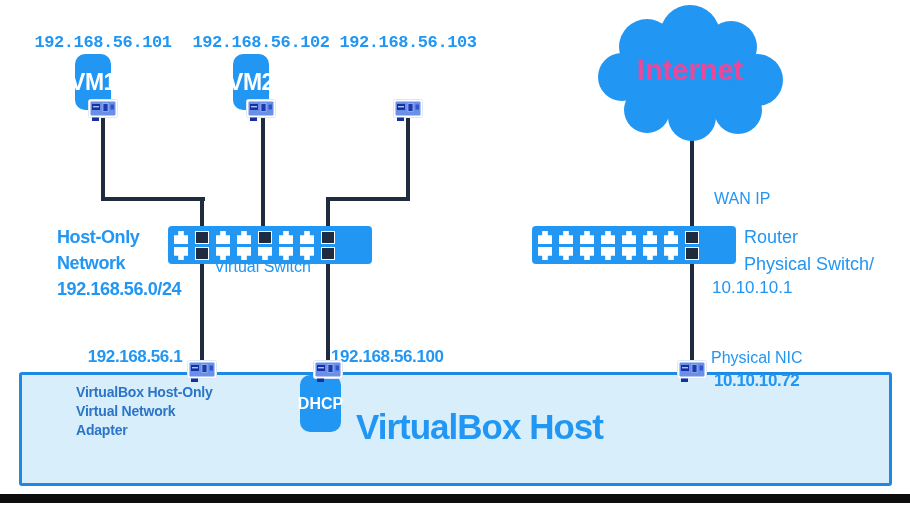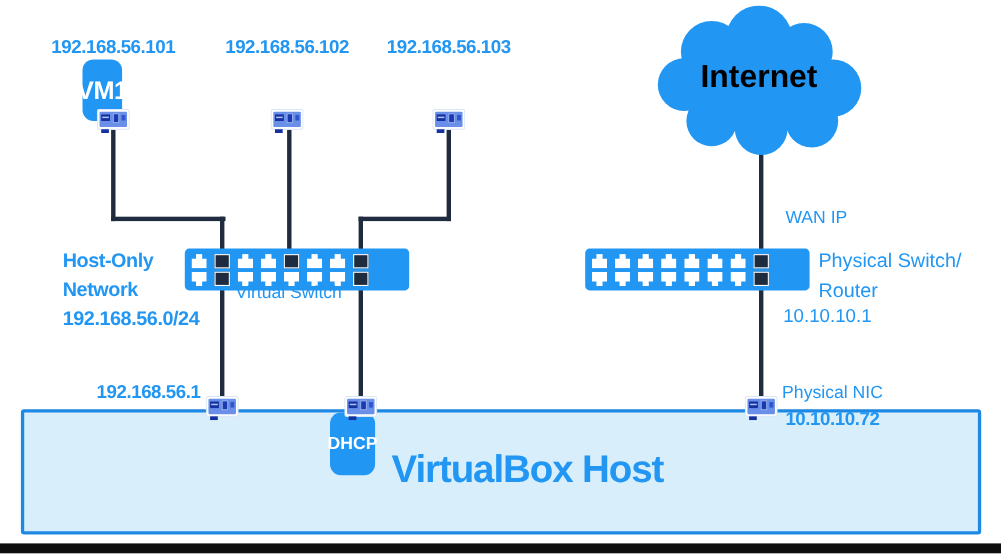--- a/index.html
+++ b/index.html
@@ -12,40 +12,40 @@
   *{margin:0;padding:0;box-sizing:border-box;}
   body{background:#ffffff;font-family:"Liberation Sans",sans-serif;}
   .canvas{position:relative;width:910px;height:506px;background:#ffffff;overflow:hidden;}
 
   .blue-box{position:absolute;background:var(--primary);border-radius:10px;color:#fff;
     font-weight:bold;display:flex;align-items:center;justify-content:center;}
   .vm{width:36px;height:56px;top:54px;font-size:23px;letter-spacing:-0.5px;}
 
   .ip-label{position:absolute;color:var(--primary);font-weight:bold;font-size:17px;
     letter-spacing:-0.4px;white-space:nowrap;}
-  .vm-ip{top:33px;width:140px;text-align:center;}
+  .vm-ip{top:33px;width:140px;text-align:center;font-family:Liberation Mono, monospace;}
 
   .cable{position:absolute;background:var(--cable);}
 
   .switch{position:absolute;width:204px;height:38px;background:var(--primary);
     border-radius:4px;padding:5px 0 0 6px;display:flex;flex-direction:column;gap:3px;}
   .port-row{display:flex;gap:7px;height:13px;}
   .port{width:14px;height:13px;background:#ffffff;flex:0 0 auto;}
   .port.top{clip-path:polygon(0% 32%,30% 32%,30% 0%,70% 0%,70% 32%,100% 32%,100% 100%,0% 100%);}
   .port.bottom{clip-path:polygon(0% 0%,100% 0%,100% 68%,70% 68%,70% 100%,30% 100%,30% 68%,0% 68%);}
   .port.connected{background:var(--cable);clip-path:none;border:1px solid #ffffff;}
 
   .label-blue{position:absolute;color:var(--primary);font-weight:normal;white-space:nowrap;}
 
   .hon-block{position:absolute;left:45px;top:224px;color:var(--primary);font-weight:bold;
     font-size:18px;line-height:26px;letter-spacing:-0.4px;margin-left:12px;}
 
   .cloud-wrap{position:absolute;left:595px;top:5px;width:190px;height:138px;}
   .cloud-label{position:absolute;left:595px;top:5px;width:190px;height:130px;display:flex;
-    align-items:center;justify-content:center;color:#000000;font-weight:bold;font-size:29px;}
+    align-items:center;justify-content:center;color:#ec4899;font-weight:bold;font-size:29px;}
 
   .host-box{position:absolute;left:19px;top:372px;width:873px;height:114px;
     background:var(--host-fill);border:3px solid var(--host-border);border-radius:3px;}
 
   .adapter-text{position:absolute;left:76px;top:383px;color:var(--inner-text);
     font-weight:bold;font-size:14px;line-height:19px;letter-spacing:-0.2px;}
 
   .dhcp{left:300px;top:375px;width:41px;height:57px;font-size:16px;}
 
   .host-title{position:absolute;left:356px;top:407px;color:var(--primary);
@@ -72,20 +72,23 @@
   <div class="cable" style="left:326px;top:256px;width:4px;height:116px"></div>
   <div class="cable" style="left:690px;top:134px;width:4px;height:101px"></div>
   <div class="cable" style="left:690px;top:256px;width:4px;height:116px"></div>
 
   <div class="ip-label vm-ip" style="left:33px">192.168.56.101</div>
   <div class="ip-label vm-ip" style="left:191px">192.168.56.102</div>
   <div class="ip-label vm-ip" style="left:338px">192.168.56.103</div>
 
   <div class="blue-box vm" style="left:75px">
       <span>VM1</span>
+    </div>
+  <div class="blue-box vm" style="left:233px">
+      <span>VM2</span>
     </div>
 
   <div class="nic" style="left:88px;top:99px">
       <svg width="30" height="22" viewBox="0 0 30 22">
         <rect x="0.5" y="0.5" width="29" height="18" rx="2" fill="#ffffff" stroke="#dce7f6" stroke-width="1"></rect>
         <rect x="2.5" y="2.5" width="25" height="14" rx="1" fill="#6a8fe8"></rect>
         <rect x="4" y="5" width="8" height="6" fill="#16309f"></rect>
         <rect x="5" y="7" width="6" height="1.4" fill="#a9c1f4"></rect>
         <rect x="15" y="4.5" width="5" height="8" fill="#1b3ab0" stroke="#a9c1f4" stroke-width="0.7"></rect>
         <rect x="22.5" y="5.5" width="3.5" height="5" fill="#2e55cc"></rect>
@@ -180,31 +183,37 @@
         <span class="port bottom"></span>
         <span class="port bottom"></span>
         <span class="port bottom"></span>
         <span class="port bottom"></span>
         <span class="port bottom"></span>
         <span class="port bottom"></span>
         <span class="port bottom connected"></span>
       </div>
   </div>
   <div class="label-blue" style="left:744px;top:224px;font-size:18px;line-height:27px">
+    <div>Router</div>
     <div>Physical Switch/</div>
-    <div>Router</div>
   </div>
   <div class="label-blue" style="left:712px;top:278px;font-size:17px">10.10.10.1</div>
 
   <div class="host-box"></div>
 
   <div class="ip-label" style="left:75px;top:347px;width:120px;text-align:center">192.168.56.1</div>
+  <div class="ip-label" style="left:331px;top:347px">192.168.56.100</div>
   <div class="label-blue" style="left:711px;top:349px;font-size:16px">Physical NIC</div>
   <div class="ip-label" style="left:714px;top:371px">10.10.10.72</div>
 
+  <div class="adapter-text">
+    <div>VirtualBox Host-Only</div>
+    <div>Virtual Network</div>
+    <div>Adapter</div>
+  </div>
 
   <div class="blue-box dhcp">
       <span>DHCP</span>
     </div>
 
   <div class="host-title">VirtualBox Host</div>
 
   <div class="nic" style="left:187px;top:360px">
       <svg width="30" height="22" viewBox="0 0 30 22">
         <rect x="0.5" y="0.5" width="29" height="18" rx="2" fill="#ffffff" stroke="#dce7f6" stroke-width="1"></rect>

